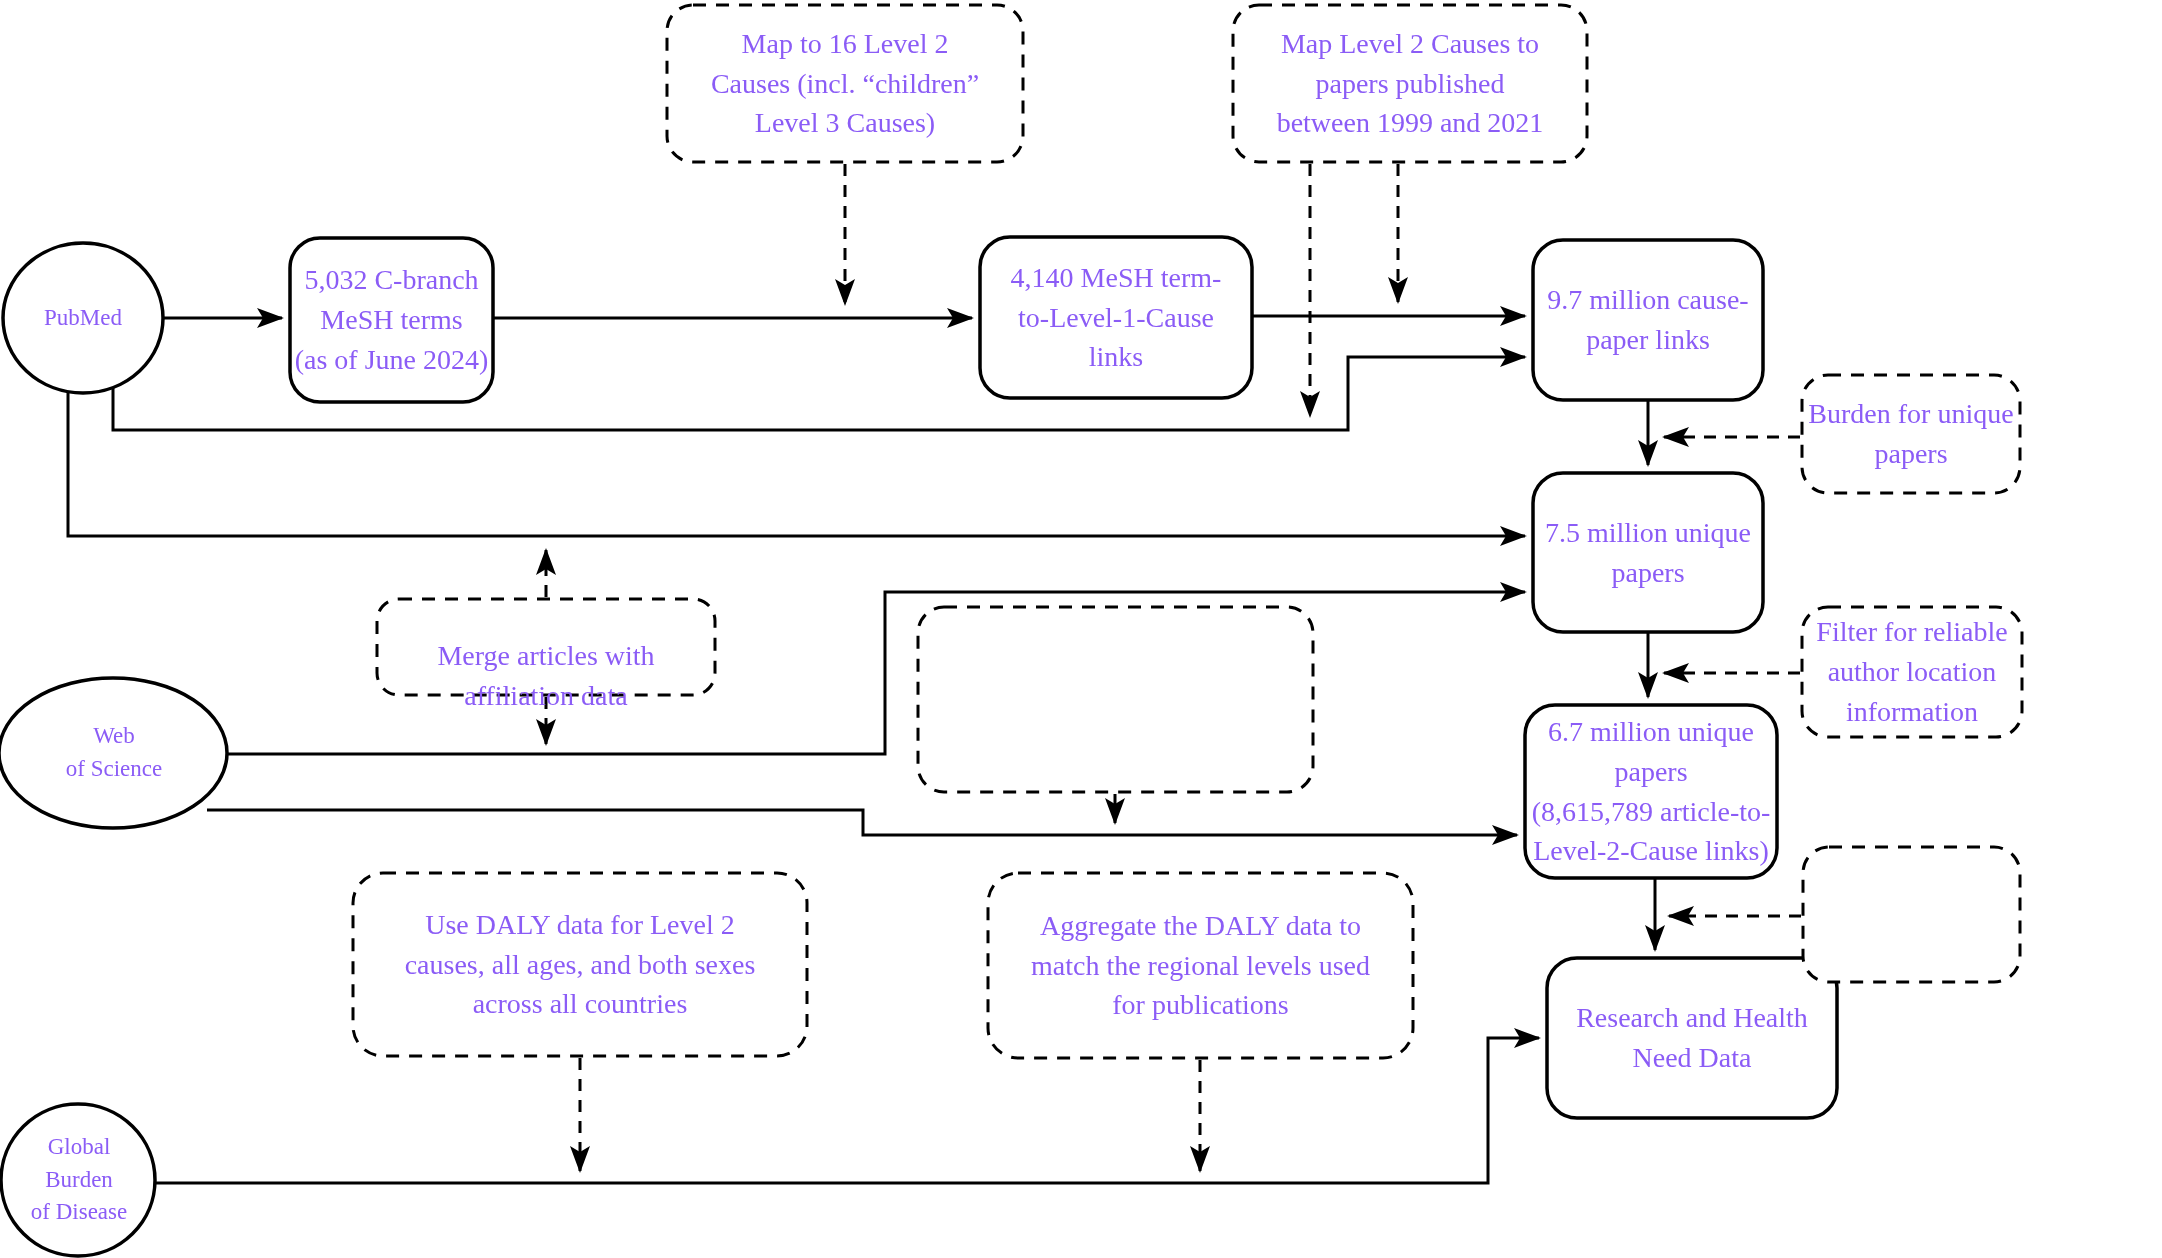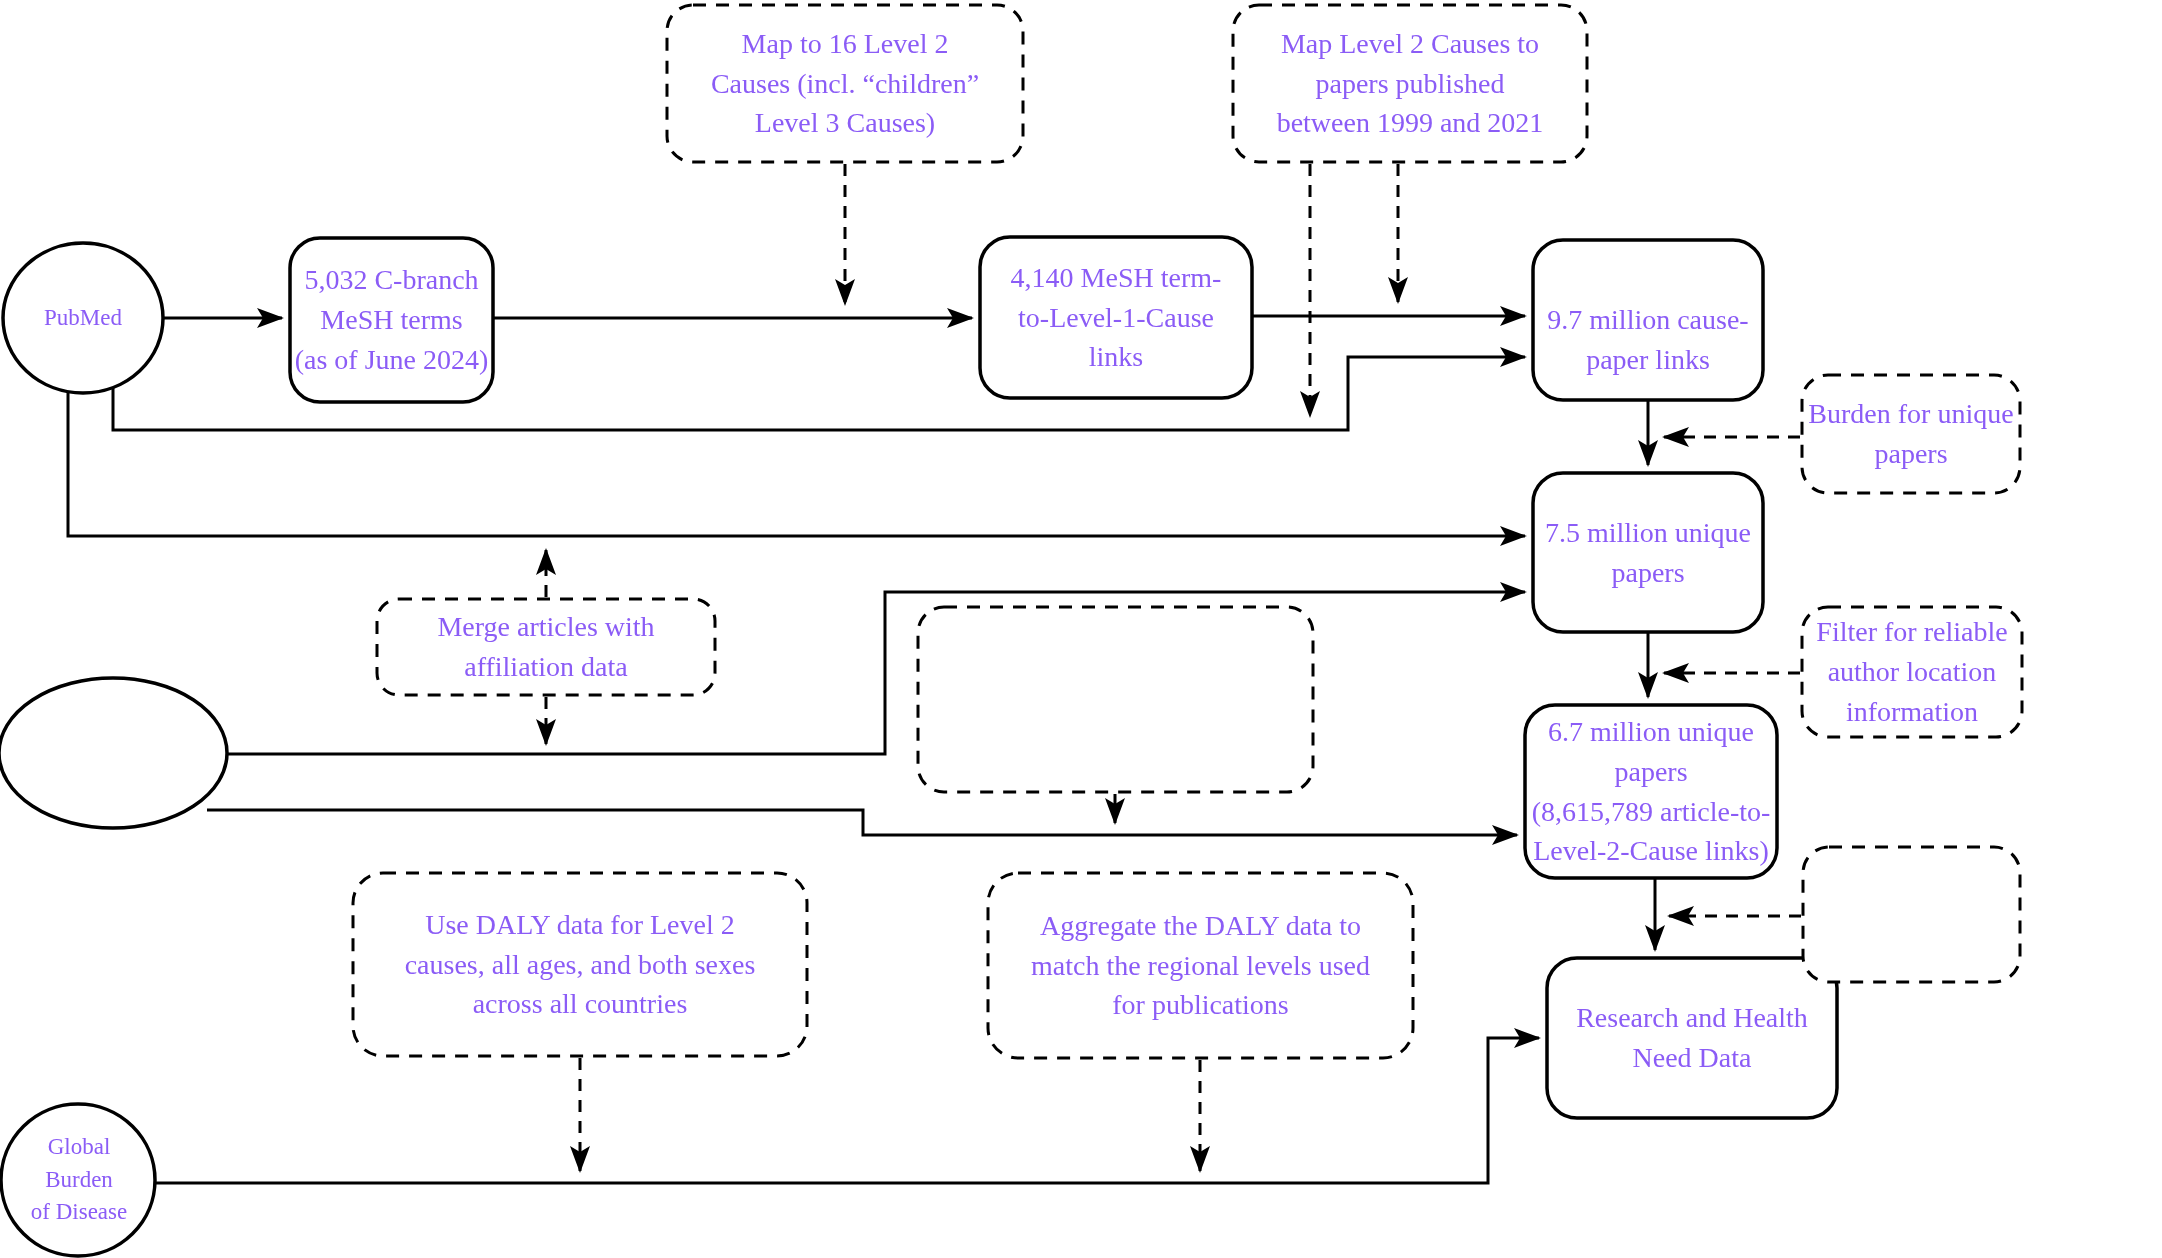--- a/index.html
+++ b/index.html
@@ -73,50 +73,52 @@
     <rect x="377" y="599" width="338" height="96" rx="22"></rect>
     <rect x="918" y="607" width="395" height="185" rx="26"></rect>
     <rect x="1802" y="607" width="220" height="130" rx="26"></rect>
     <rect x="1803" y="847" width="217" height="135" rx="26"></rect>
     <rect x="353" y="873" width="454" height="183" rx="30"></rect>
     <rect x="988" y="873" width="425" height="185" rx="30"></rect>
   </g>
 </svg>
 
 <div class="lbl big" style="left:3px;top:243px;width:160px;height:150px;">PubMed</div>
+<div class="lbl big" style="left:0px;top:678px;width:228px;height:150px;">Web
+of Science</div>
 <div class="lbl big" style="left:2px;top:1104px;width:154px;height:152px;">Global
 Burden
 of Disease</div>
 
 <div class="lbl" style="left:290px;top:238px;width:203px;height:164px;">5,032 C-branch
 MeSH terms
 (as of June 2024)</div>
 <div class="lbl" style="left:980px;top:237px;width:272px;height:161px;">4,140 MeSH term-
 to-Level-1-Cause
 links</div>
-<div class="lbl" style="left:1533px;top:240px;width:230px;height:160px;margin-top:20px;">9.7 million cause-
+<div class="lbl" style="left:1533px;top:240px;width:230px;height:160px;">9.7 million cause-
 paper links</div>
 <div class="lbl" style="left:1533px;top:473px;width:230px;height:159px;">7.5 million unique
 papers</div>
 <div class="lbl" style="left:1525px;top:705px;width:252px;height:173px;">6.7 million unique
 papers
 (8,615,789 article-to-
 Level-2-Cause links)</div>
 <div class="lbl" style="left:1547px;top:958px;width:290px;height:160px;">Research and Health
 Need Data</div>
 
 <div class="lbl" style="left:667px;top:5px;width:356px;height:157px;">Map to 16 Level 2
 Causes (incl. “children”
 Level 3 Causes)</div>
 <div class="lbl" style="left:1233px;top:5px;width:354px;height:157px;">Map Level 2 Causes to
 papers published
 between 1999 and 2021</div>
 <div class="lbl" style="left:1802px;top:375px;width:218px;height:118px;">Burden for unique
 papers</div>
-<div class="lbl" style="left:377px;top:599px;width:338px;height:96px;">Merge articles with
+<div class="lbl" style="left:377px;top:628px;width:338px;height:96px;">Merge articles with
 affiliation data</div>
 <div class="lbl" style="left:1802px;top:607px;width:220px;height:130px;">Filter for reliable
 author location
 information</div>
 <div class="lbl" style="left:353px;top:873px;width:454px;height:183px;">Use DALY data for Level 2
 causes, all ages, and both sexes
 across all countries</div>
 <div class="lbl" style="left:988px;top:873px;width:425px;height:185px;">Aggregate the DALY data to
 match the regional levels used
 for publications</div>

